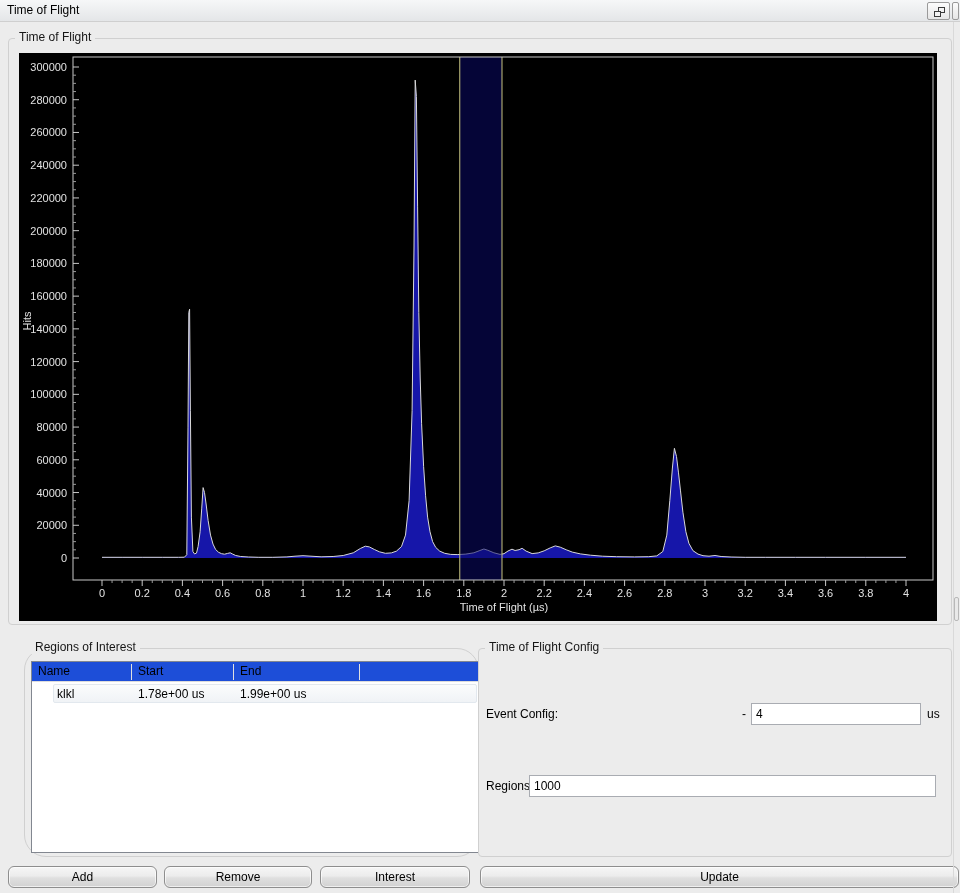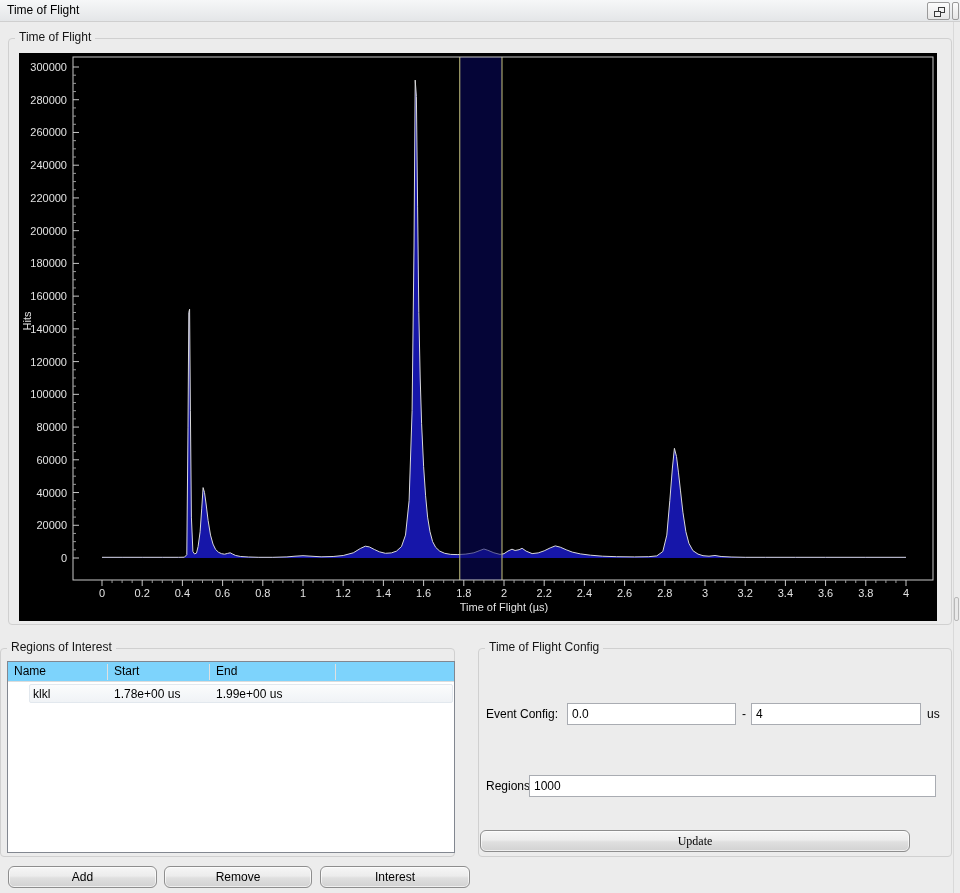--- a/index.html
+++ b/index.html
@@ -23,23 +23,23 @@
   
   .groupbox { position:absolute; border:1px solid #d0d0d0; border-radius:4px; }
   .gb-title { position:absolute; top:-9px; left:6px; background:#ececec; padding:0 4px;
     font-size:12px; color:#161616; white-space:nowrap; }
 
   .plot-group { left:8px; top:38px; width:944px; height:587px; }
   .plot-canvas { position:absolute; left:10px; top:14px; width:918px; height:568px; background:#000; }
   .plot-canvas svg { display:block; width:918px; height:568px; }
 
   
-  .roi-group { left:0; top:648px; width:455px; height:209px; }
+  .roi-group { left:24px; top:648px; width:455px; height:209px;border-radius:22px; }
   .tree { position:absolute; left:6px; top:12px; width:448px; height:192px; background:#fff; border:1px solid #828790; }
-  .tree-header { position:absolute; left:0; top:0; width:100%; height:20px; background:#7dd3fc; border-bottom:1px solid #dcdcdc; }
+  .tree-header { position:absolute; left:0; top:0; width:100%; height:20px; background:#1d4ed8; border-bottom:1px solid #dcdcdc; }
   .th-cell { position:absolute; top:0; line-height:19px; font-size:12px; color:#000; }
   .th-sep { position:absolute; top:2px; width:1px; height:16px; background:#e0e0e0; }
   .tree-row { position:absolute; left:0; top:21px; width:100%; height:21px; }
   .row-hl { position:absolute; left:21px; top:1px; width:424px; height:19px; border:1px solid #e2e8ee; border-radius:2px;
     background:linear-gradient(#fbfcfd,#f0f3f6); }
   .tr-cell { position:absolute; top:2px; line-height:18px; font-size:12px; color:#000;text-align:right; }
 
   
   .config-group { left:478px; top:648px; width:474px; height:209px; }
   .cfg-label { position:absolute; font-size:12px; color:#000; line-height:22px; white-space:nowrap; }
@@ -293,28 +293,27 @@
         <span class="tr-cell" style="left:25px;">klkl</span>
         <span class="tr-cell" style="left:106px;">1.78e+00 us</span>
         <span class="tr-cell" style="left:208px;">1.99e+00 us</span>
       </div>
     </div>
   </div>
 
   <div class="groupbox config-group">
     <span class="gb-title">Time of Flight Config</span>
     <span class="cfg-label" style="left:7px; top:54px;">Event Config:</span>
-    <input class="cfg-input" style="left: 88px; top: 54px; width: 169px;" value="0.0">
     <span class="cfg-label" style="left:263px; top:54px;">-</span>
     <input class="cfg-input" style="left: 272px; top: 54px; width: 170px;" value="4">
     <span class="cfg-label" style="left:448px; top:54px;">us</span>
     <span class="cfg-label" style="left:7px; top:126px;">Regions</span>
     <input class="cfg-input" style="left: 50px; top: 126px; width: 407px;" value="1000">
   </div>
 
   <div class="btn" style="left:8px;   top:866px; width:149px;">Add</div>
   <div class="btn" style="left:164px; top:866px; width:148px;">Remove</div>
   <div class="btn" style="left:320px; top:866px; width:150px;">Interest</div>
-  <div class="btn" style="left:480px; top:830px; width:430px;font-family:Liberation Serif, serif;">Update</div>
+  <div class="btn" style="left:480px; top:866px; width:479px;">Update</div>
 
   <div class="right-divider"></div>
   <div class="splitter-handle"></div>
 </div>
 
 </body></html>

